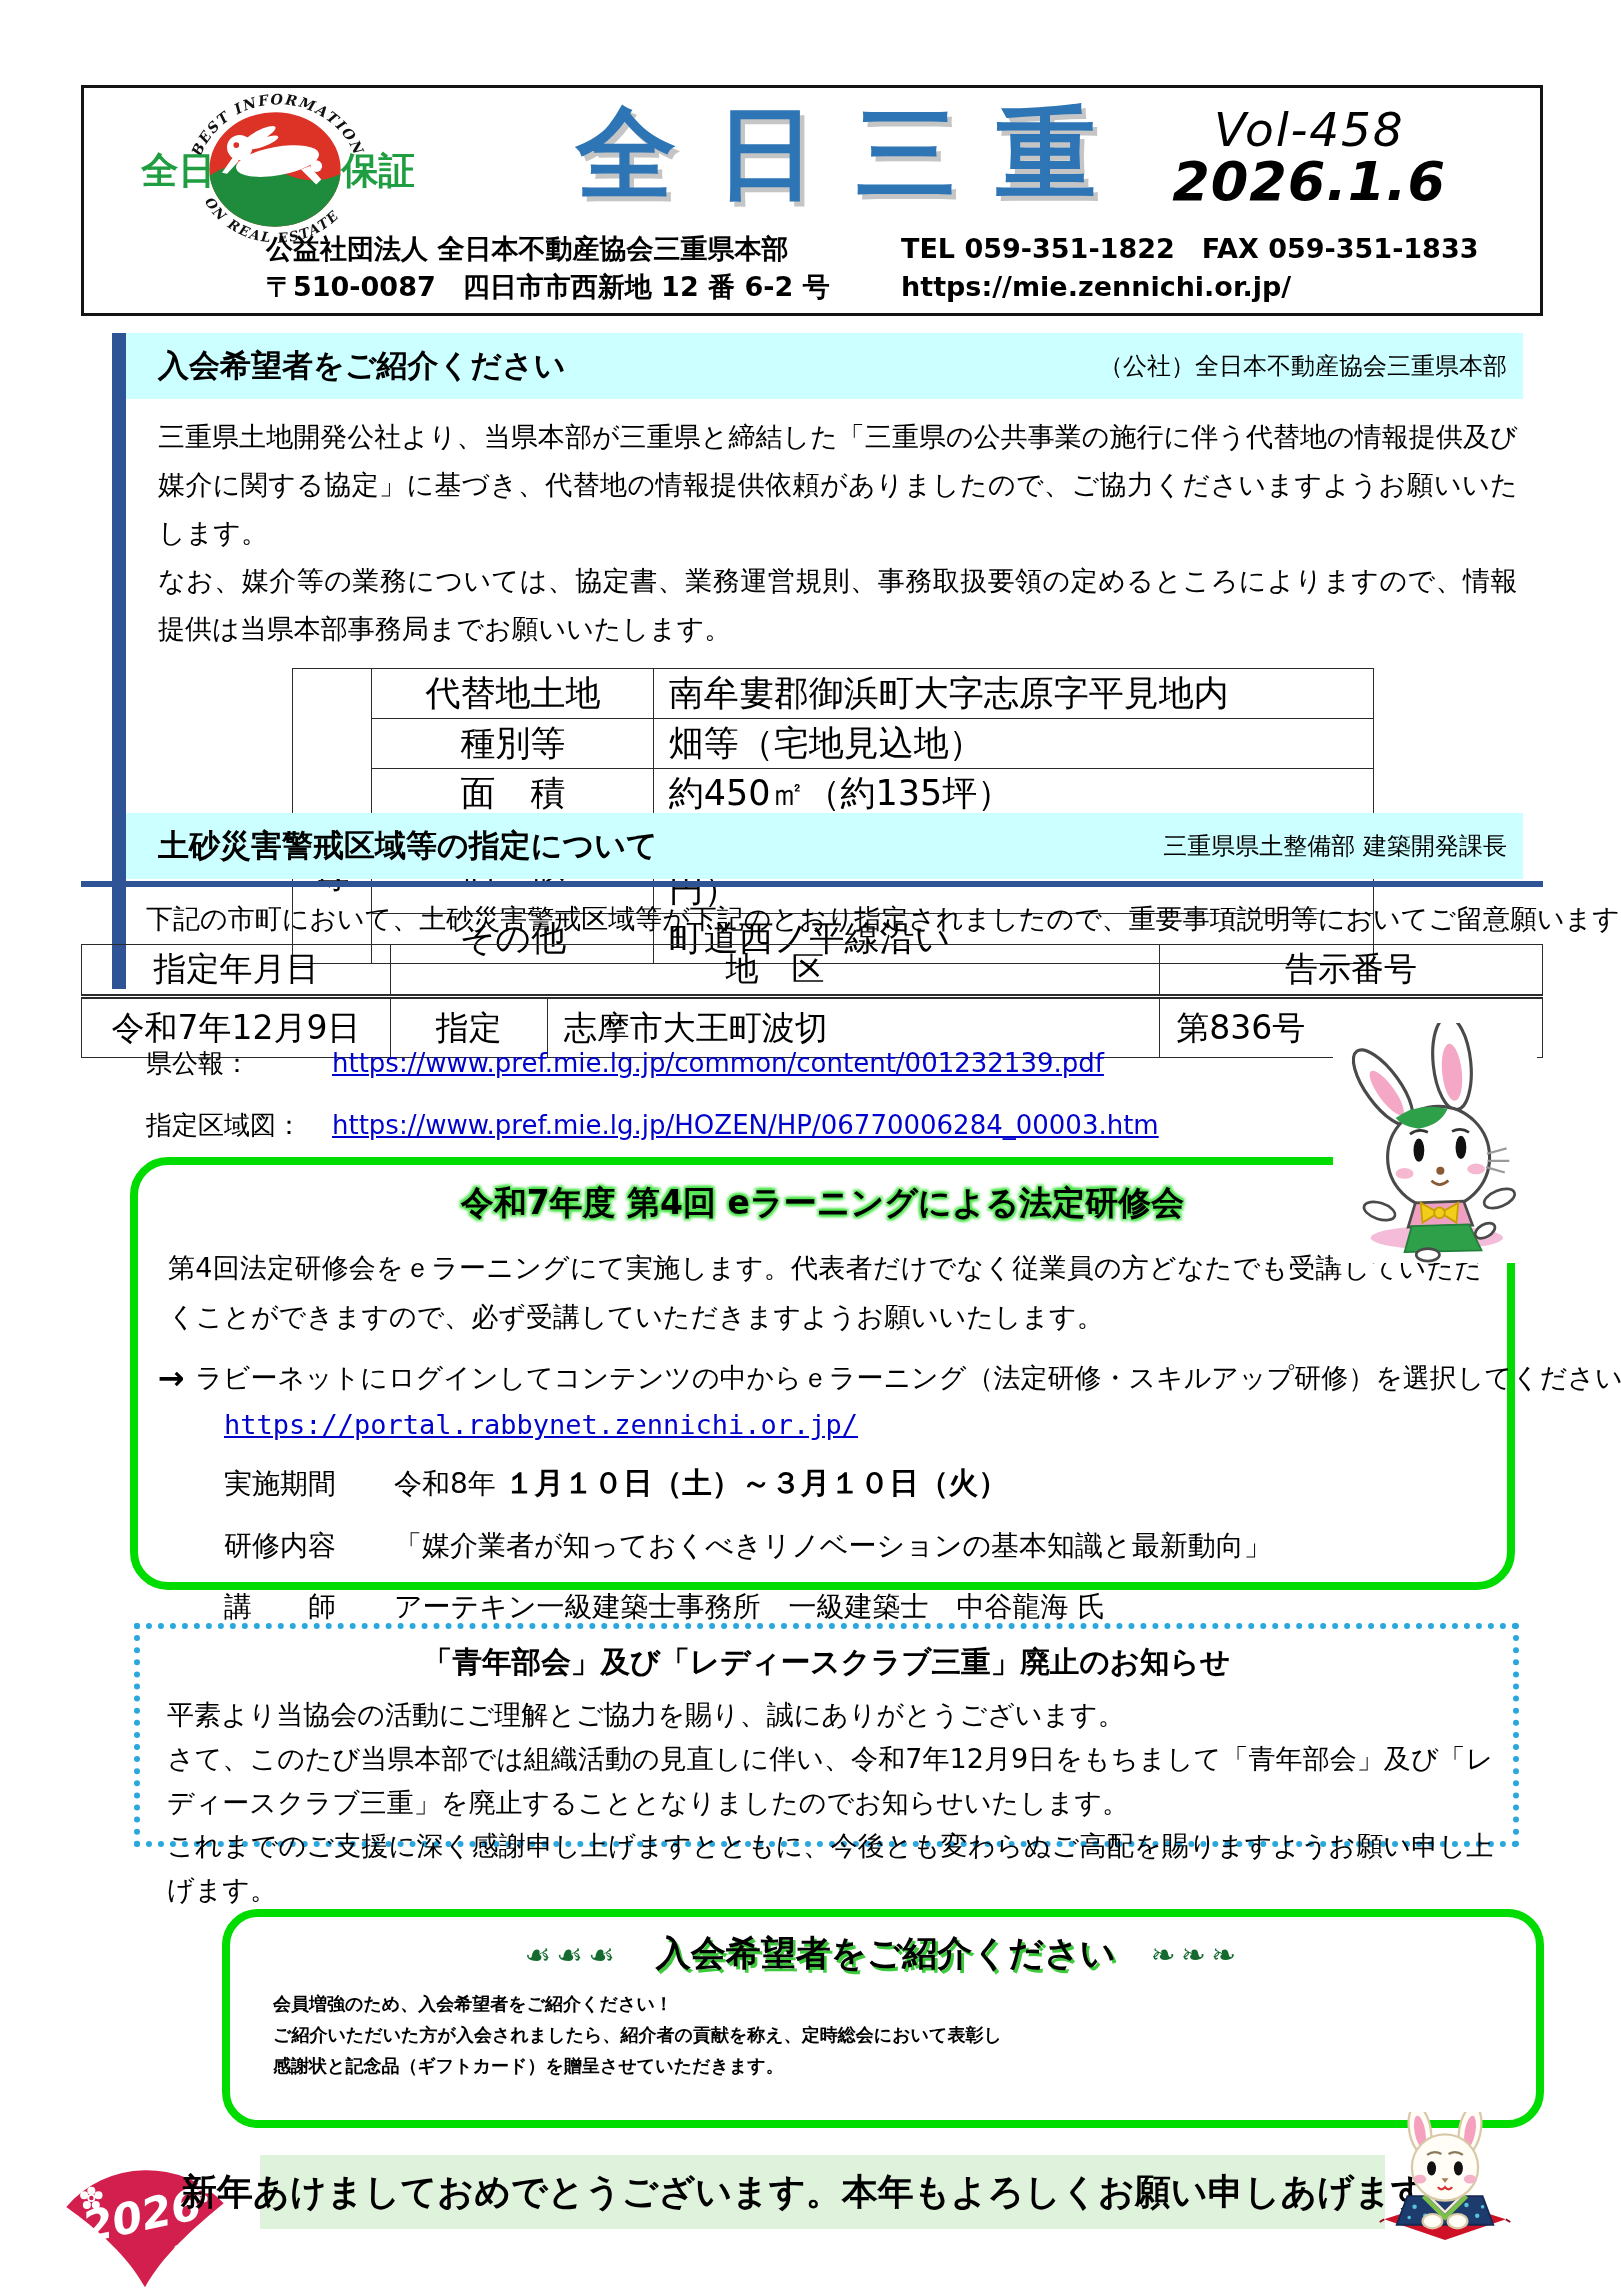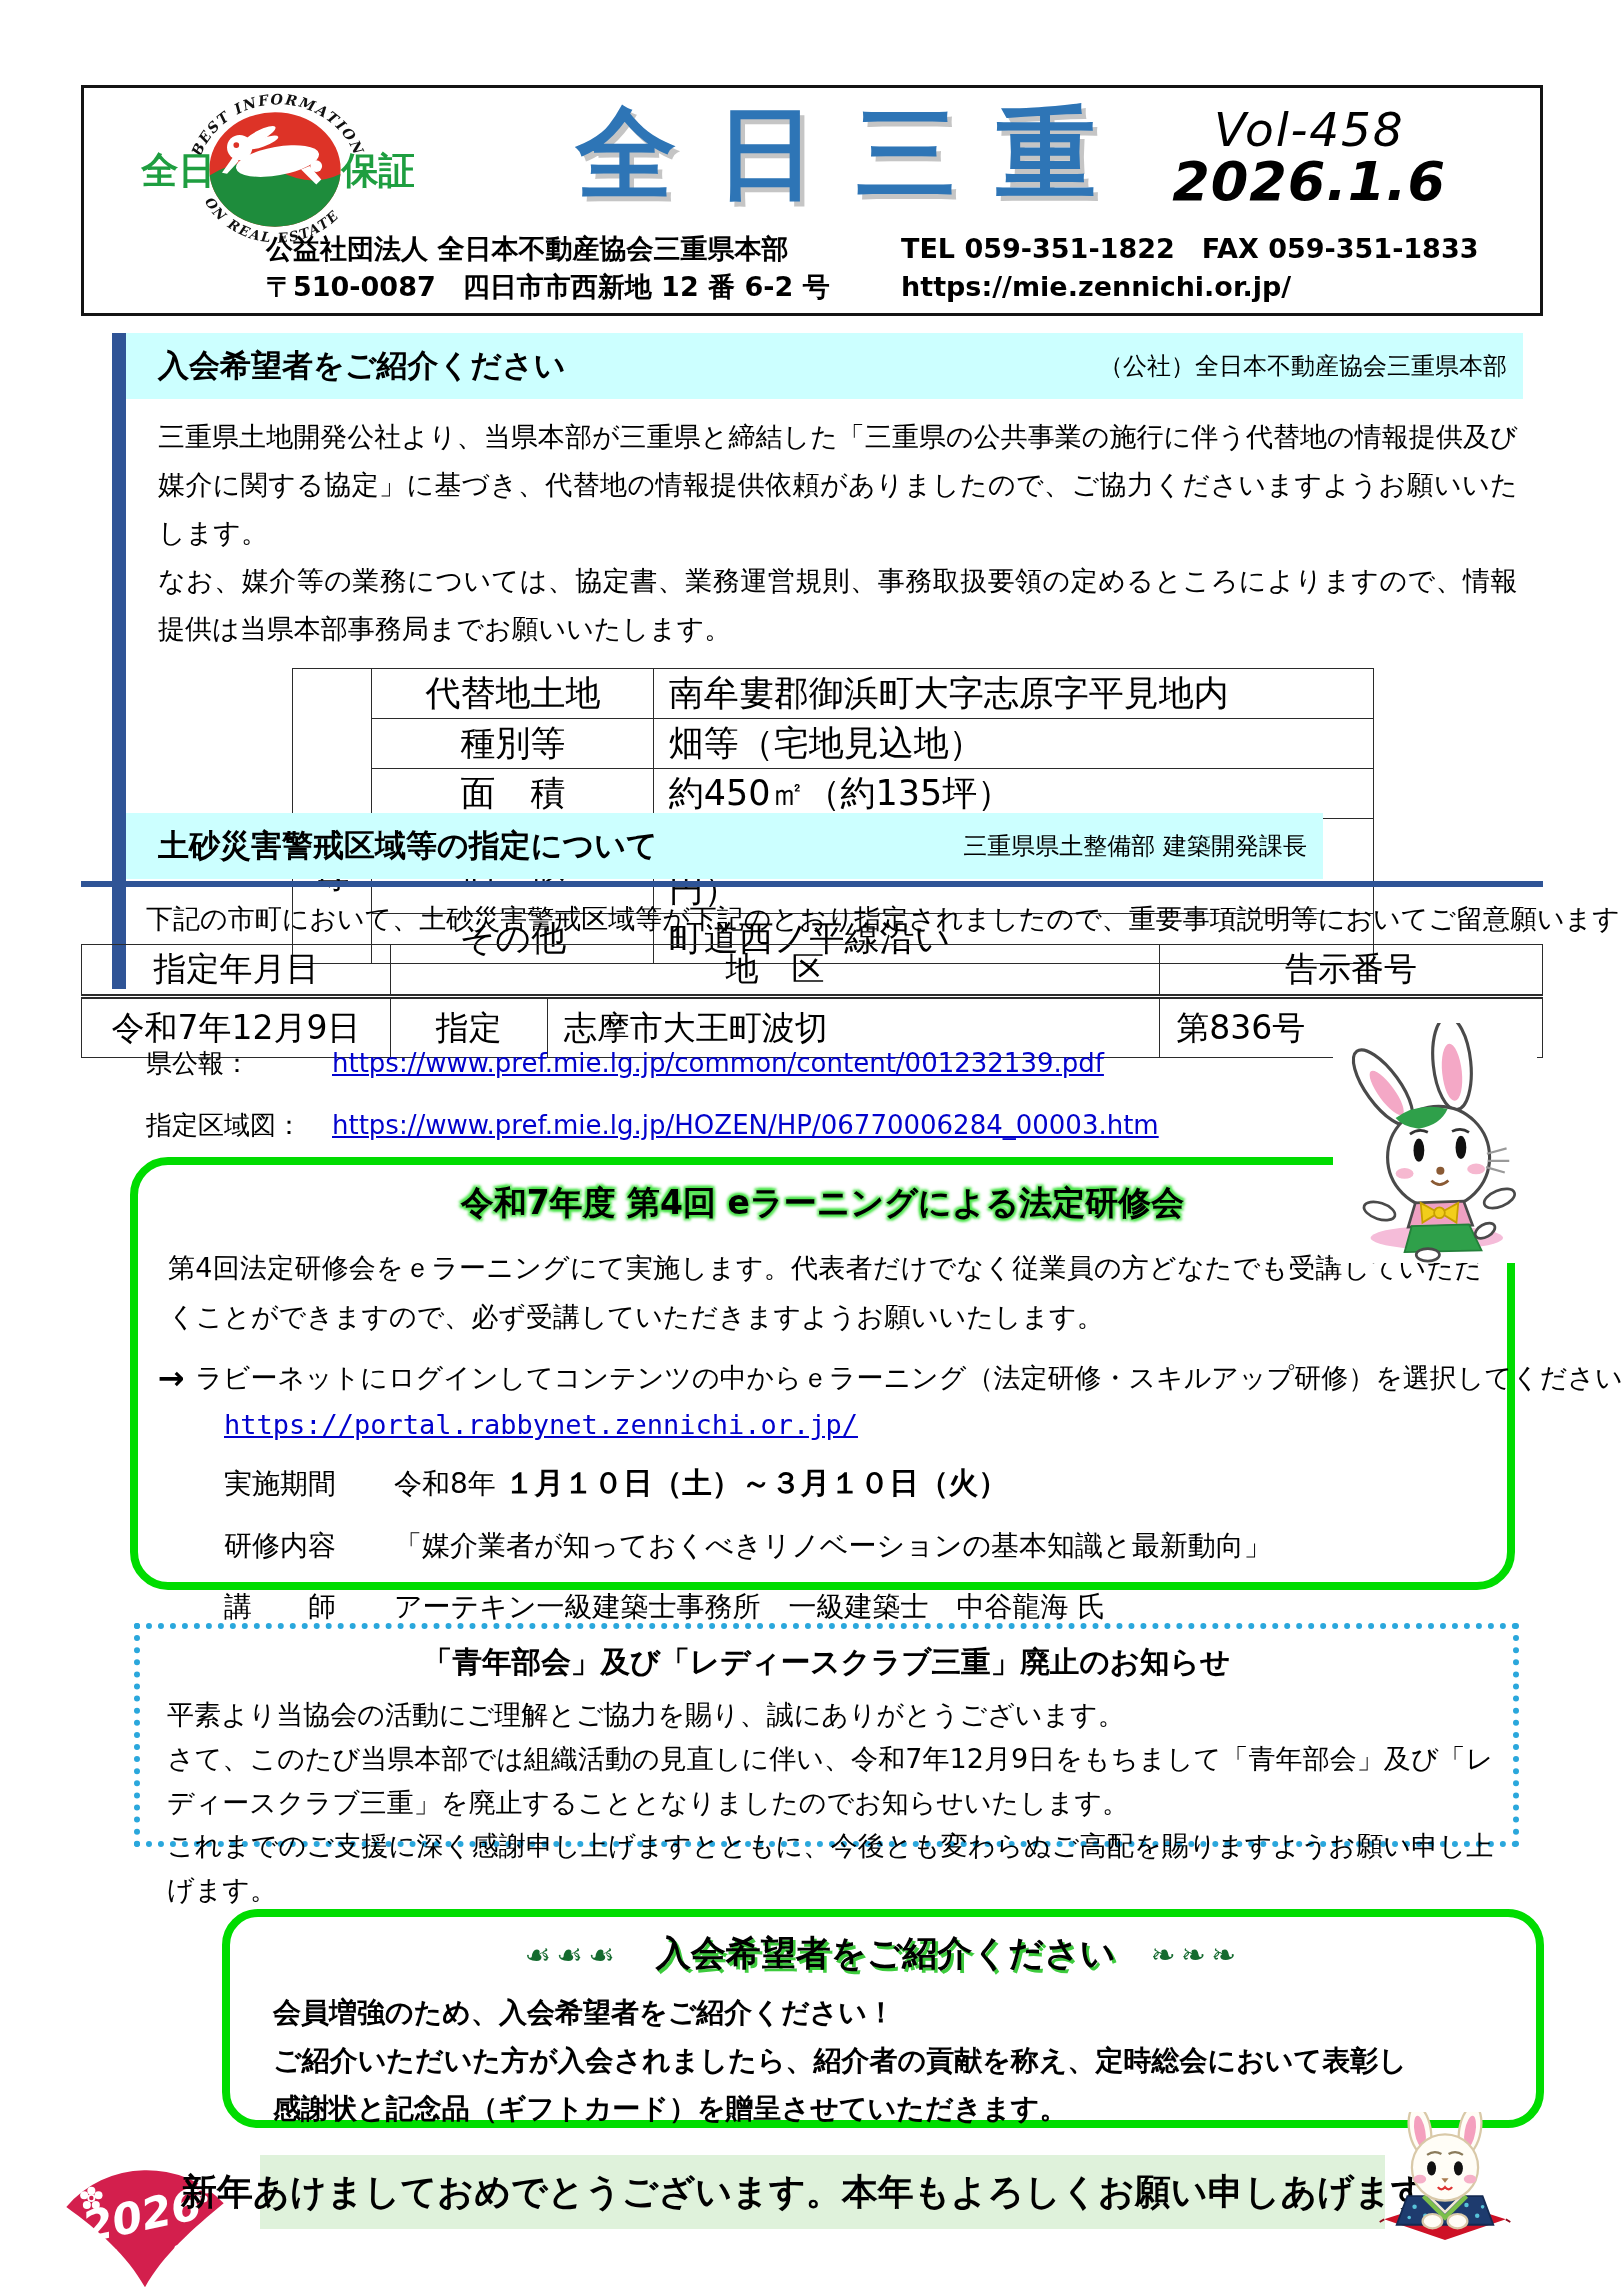--- a/index.html
+++ b/index.html
@@ -25,21 +25,21 @@
   .sec-head{height:66px;background:#CCFFFF;display:flex;align-items:center;justify-content:space-between;
     padding:0 16px 0 32px;box-sizing:border-box;}
   .sec-head .t{font-size:31px;font-weight:bold;white-space:nowrap;}
   .sec-head .c{font-size:24px;white-space:nowrap;}
   .sec1-body{padding:14.3px 5.4px 3.6px 32px;font-size:27px;line-height:1.78;text-align:justify;}
   .s1table{margin:10.7px 0 25px 166px;border-collapse:collapse;}
   .s1table td{border:1.8px solid #2b2b2b;font-size:35px;}
   .vcell{width:64px;writing-mode:vertical-rl;text-align:center;letter-spacing:9px;padding:7.2px 0;}
   .lcell{width:279px;text-align:center;height:45px;}
   .dcell{width:695px;padding:0 9px 0 14.3px;margin-top:29px;}
-  .sec2h{position:absolute;left:112px;top:808px;width:1211px;height:84px;border-left:14.3px solid #2F5496;box-sizing:border-box;}
+  .sec2h{position:absolute;left:112px;top:808px;width:1411px;height:84px;border-left:14.3px solid #2F5496;box-sizing:border-box;}
   .sec2h .sec-head{margin-top:5.4px;}
   .hline2{position:absolute;left:81px;top:881px;width:1462px;height:6.3px;background:#2F5496;}
   .s2para{position:absolute;left:146px;top:901px;font-size:27px;white-space:nowrap;}
   .s2table{position:absolute;left:81px;top:944px;width:1462px;border-collapse:collapse;}
   .s2table td{border:1.8px solid #2b2b2b;font-size:33px;}
   .s2table .hrow td{height:47px;text-align:center;border-bottom:5.4px double #2b2b2b;}
   .s2table .drow td{height:56px;}
   .s2table .cdate{text-align:center;}
   .s2table .cstat{text-align:center;}
   .s2table .carea{padding-left:16px;}
@@ -66,21 +66,21 @@
     box-sizing:border-box;background:#fff;}
   .dbox-title{text-align:center;font-weight:bold;font-size:29.6px;margin-top:12.5px;}
   .dbox-body{margin:10.7px 19.7px 0 27px;font-size:27px;line-height:1.62;text-align:justify;}
   .dbox-body p{margin:0;}
   
   .rbox{position:absolute;left:222px;top:1909px;width:1322px;height:219px;border:8px solid #00DC00;
     border-radius:36px;box-sizing:border-box;background:#fff;}
   .rbox-title{text-align:center;margin-top:12.5px;font-size:35px;font-weight:bold;
     text-shadow:2.7px 2.7px 0 #3DCB3D;white-space:nowrap;}
   .ornament{color:#156B2F;font-size:29.6px;font-weight:bold;letter-spacing:5.4px;margin:0 23px;text-shadow:none;}
-  .rbox-body{margin:12.5px 0 0 43px;font-size:28px;font-weight:bold;line-height:1.72;font-family:Liberation Serif, serif;}
+  .rbox-body{margin:12.5px 0 0 43px;font-size:18px;font-weight:bold;line-height:1.72;font-family:Liberation Serif, serif;}
   
   .banner{position:absolute;left:260px;top:2155px;width:1125px;height:74px;background:#DFF2DB;
     display:flex;align-items:center;justify-content:center;font-size:36px;font-weight:bold;white-space:nowrap;}
   .fan{position:absolute;left:52px;top:2146px;}
   .rabbit-bow{position:absolute;left:1377px;top:2112px;}
 </style>
 </head>
 <body>
 
 <div class="header-box">

